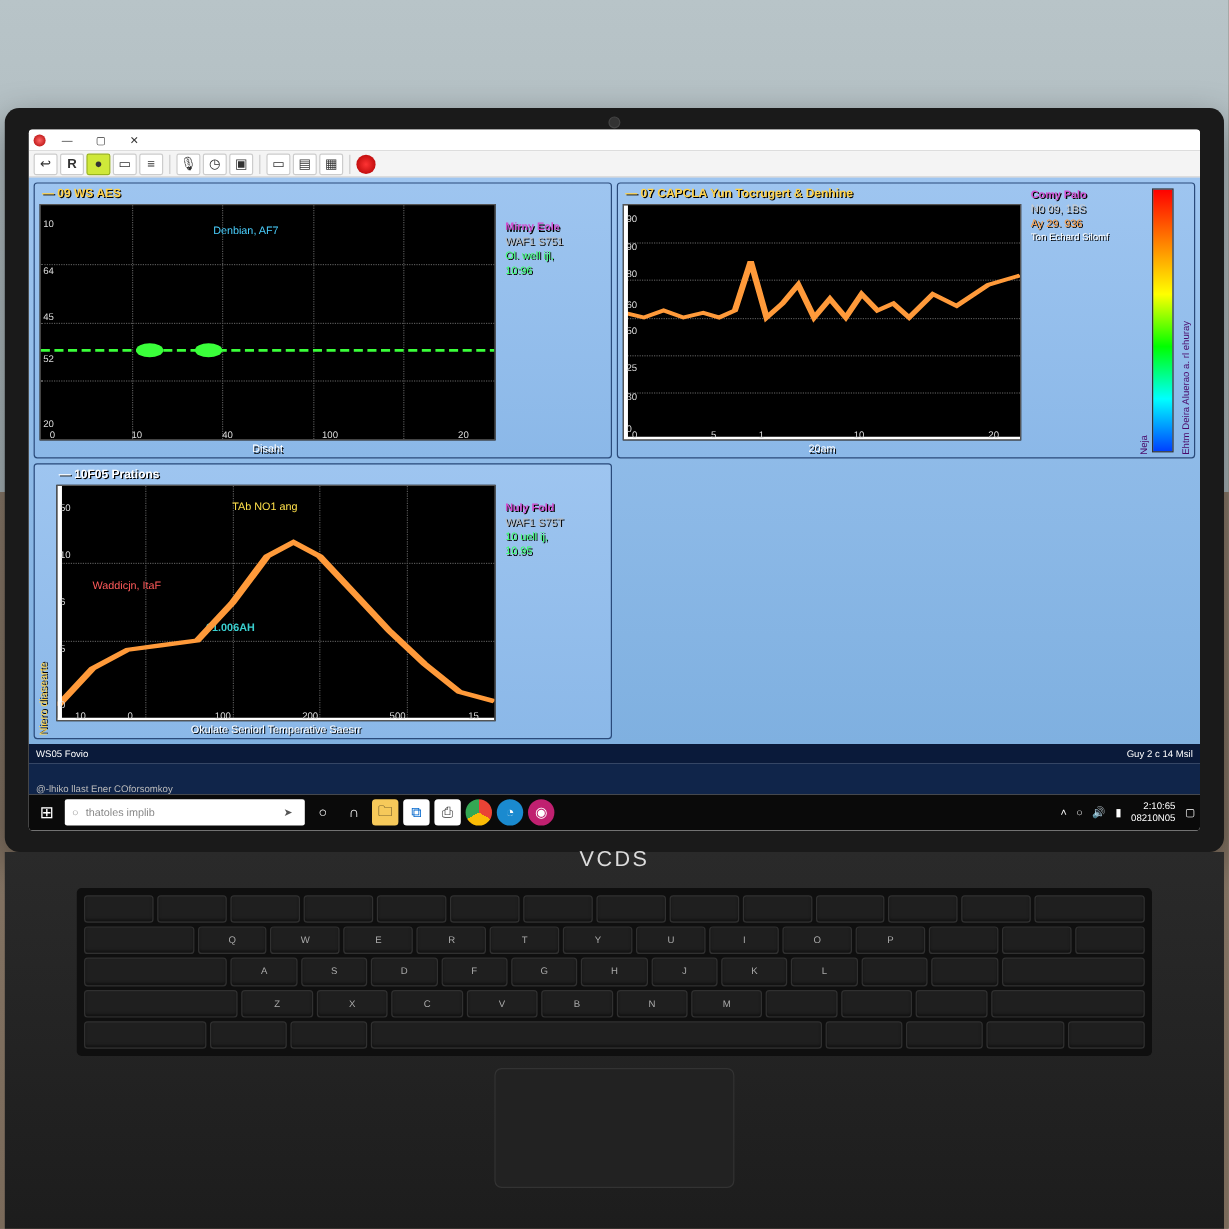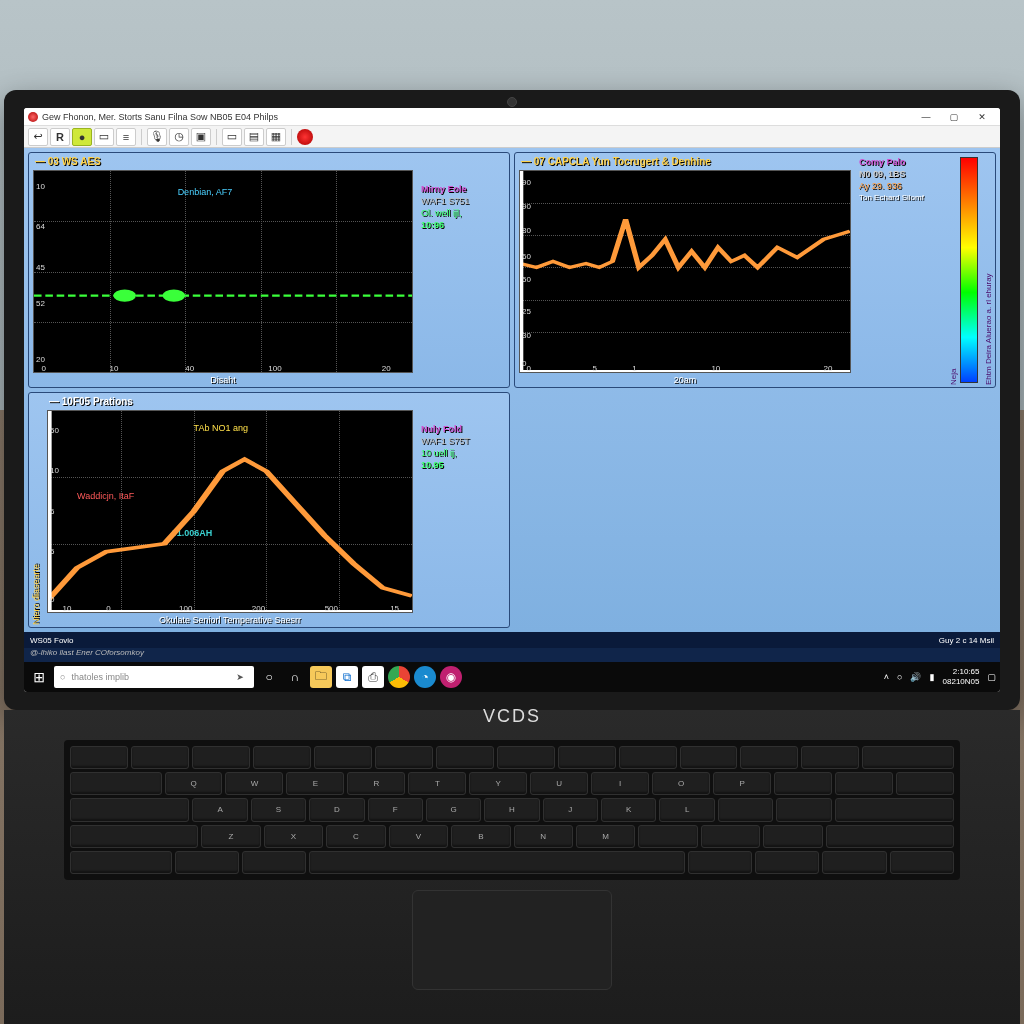--- a/index.html
+++ b/index.html
@@ -28,43 +28,43 @@
   .panel .chart-area { flex: 1; display: flex; flex-direction: column; padding: 2px 4px; }
   .panel-title { font-size: 10px; font-weight: bold; padding: 1px 2px; color: #ffd24a; text-shadow: 1px 1px #000; }
   .panel-title.blue { color: #fff; }
   .chart { flex: 1; background: #000; border: 1px solid #555; position: relative; margin: 2px 0; }
   .xlabel { font-size: 9px; color: #fff; text-align: center; text-shadow: 1px 1px #000; }
   .ylabel-side { writing-mode: vertical-rl; transform: rotate(180deg); font-size: 9px; color: #ffd24a; text-shadow: 1px 1px #000; padding: 2px; }
   .side-legend { width: 92px; padding: 4px 4px; font-size: 9px; display: flex; flex-direction: column; gap: 2px; }
   .side-legend .lbl { color: #d050d0; font-weight: bold; text-shadow: 1px 1px #000; margin-top: 27px; }
   .side-legend .v1 { color: #bbb; text-shadow: 1px 1px #000; }
   .side-legend .v2 { color: #3aff6a; text-shadow: 1px 1px #000; }
-  .side-legend .v3 { color: #3aff6a; text-shadow: 1px 1px #000; font-weight: bold; }
+  .side-legend .v3 { color: #3aff6a; text-shadow: 1px 1px #000; font-weight: normal; }
   .side-legend .r1 { color: #d050d0; font-weight: bold; text-shadow: 1px 1px #000; }
-  .side-legend .r2 { color: #ccc; text-shadow: 1px 1px #000; font-weight: bold; }
+  .side-legend .r2 { color: #ccc; text-shadow: 1px 1px #000; }
   .side-legend .r3 { color: #ff9a3a; text-shadow: 1px 1px #000; }
   .side-legend .r4 { color: #fff; text-shadow: 1px 1px #000; font-size: 8px; }
   
   .grid-v, .grid-h { position: absolute; background: rgba(120,120,120,0.4); }
   .grid-v { top: 0; bottom: 0; width: 1px; border-left: 1px dotted #555; background: none; }
   .grid-h { left: 0; right: 0; height: 1px; border-top: 1px dotted #555; background: none; }
   .axis-tick { position: absolute; font-size: 8px; color: #ddd; }
   
   .chart svg { position: absolute; inset: 0; width: 100%; height: 100%; }
   .chart .ann { position: absolute; font-size: 9px; }
   .ann.cyan { color: #4ad0ff; }
   .ann.yellow { color: #ffe04a; }
   .ann.red { color: #ff5a5a; }
   .ann.teal { color: #3ad0d0; font-weight: bold; }
   
   .colorbar { width: 18px; margin: 4px 4px 4px 0; background: linear-gradient(to bottom, #f00, #ff8000, #ffff00, #00ff00, #00ffff, #0040ff); border: 1px solid #333; }
   .cbar-label { writing-mode: vertical-rl; transform: rotate(180deg); font-size: 8px; color: #4a0a6a; padding: 2px; }
   
   .statusbar { height: 16px; background: #0a1a3a; color: #fff; display: flex; align-items: center; justify-content: space-between; padding: 0 6px; font-size: 8px; }
-  .statusbar2 { height: 14px; background: #10254a; color: #bbb; display: flex; align-items: flex-start; padding: 0 6px; font-size: 8px; font-style: italic; }
+  .statusbar2 { height: 26px; background: #10254a; color: #bbb; display: flex; align-items: flex-end; padding: 0 6px; font-size: 8px; }
   
   .taskbar { height: 30px; background: #0a0a0a; display: flex; align-items: center; padding: 0 4px; gap: 4px; }
   .start { width: 22px; height: 22px; display: flex; align-items: center; justify-content: center; color: #fff; font-size: 14px; }
   .search { flex: 0 0 200px; height: 22px; background: #fff; border-radius: 2px; display: flex; align-items: center; padding: 0 6px; font-size: 9px; color: #888; gap: 6px; }
   .send { width: 16px; height: 16px; display: flex; align-items: center; justify-content: center; color: #555; }
   .tray { margin-left: auto; display: flex; align-items: center; gap: 8px; color: #fff; font-size: 9px; }
   .tray .clock { text-align: right; line-height: 10px; font-size: 8px; }
   .tbicon { width: 22px; height: 22px; border-radius: 3px; display: flex; align-items: center; justify-content: center; font-size: 12px; }
   
   .base { position: absolute; top: 620px; left: 0; width: 100%; height: 372px; background: linear-gradient(#2a2a2a,#1a1a1a); border-radius: 0 0 14px 14px; }
@@ -82,21 +82,20 @@
 <body>
 
 <div class="room"></div>
 <div class="laptop">
   <div class="screen-bezel">
     <div class="webcam"></div>
     <div class="screen">
 
       <div class="titlebar">
         <div class="icon"></div>
-        <div class="title">Gew Fhonon, Mer. Storts Sanu Filna Sow NB05 E04 Philps</div>
         <div class="win-btns">
           <div class="win-btn">—</div>
           <div class="win-btn">▢</div>
           <div class="win-btn close">✕</div>
         </div>
       </div>
 
 
       <div class="toolbar">
         <div class="tbtn">↩</div>
@@ -115,21 +114,21 @@
         <div class="tbtn">▤</div>
         <div class="tbtn">▦</div>
         <div class="tsep"></div>
         <div class="tbtn rec"></div>
       </div>
 
       <div class="content">
 
         <div class="panel">
           <div class="chart-area">
-            <div class="panel-title">— <span>03 WS AES</span></div>
+            <div class="panel-title">— <span>09 WS AES</span></div>
             <div class="chart">
               <div class="grid-v" style="left:20%"></div>
                 <div class="grid-v" style="left:40%"></div>
                 <div class="grid-v" style="left:60%"></div>
                 <div class="grid-v" style="left:80%"></div>
               <div class="grid-h" style="top:25%"></div>
                 <div class="grid-h" style="top:50%"></div>
                 <div class="grid-h" style="top:75%"></div>
               <div class="ann cyan" style="top:8%;left:38%">Denbian, AF7</div>
               <svg viewBox="0 0 100 100" preserveAspectRatio="none">

